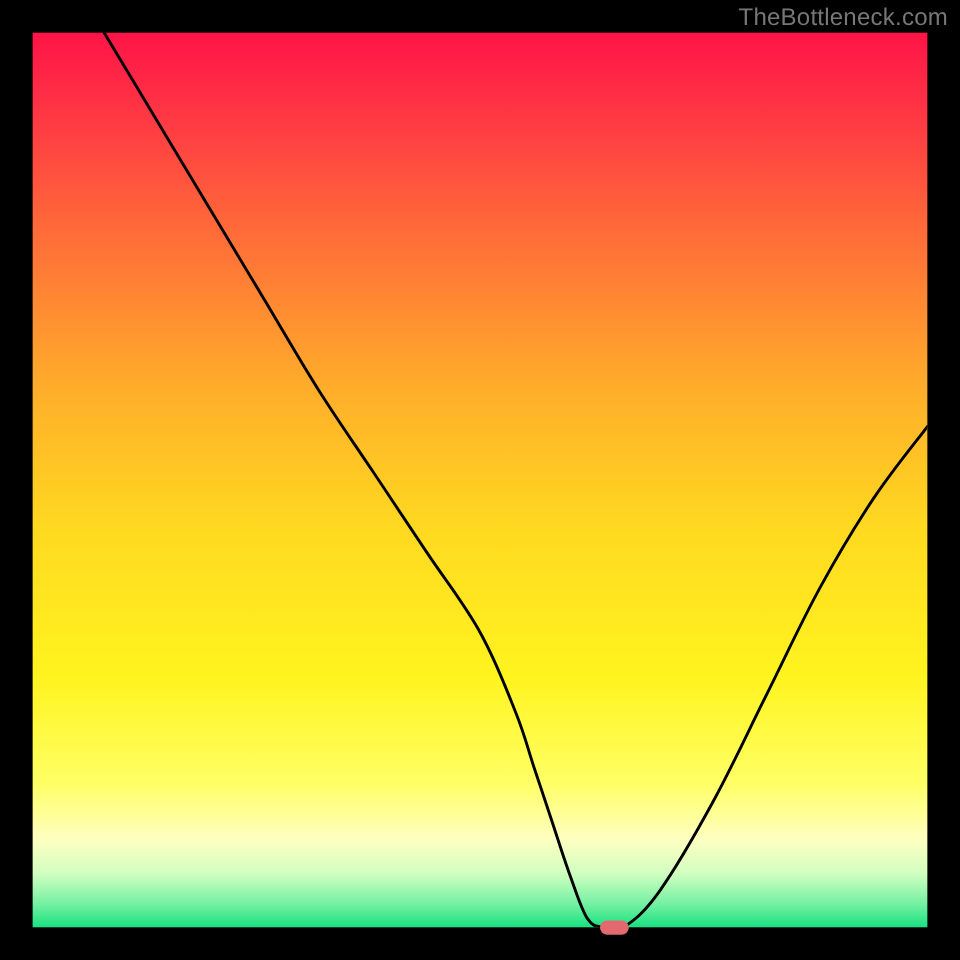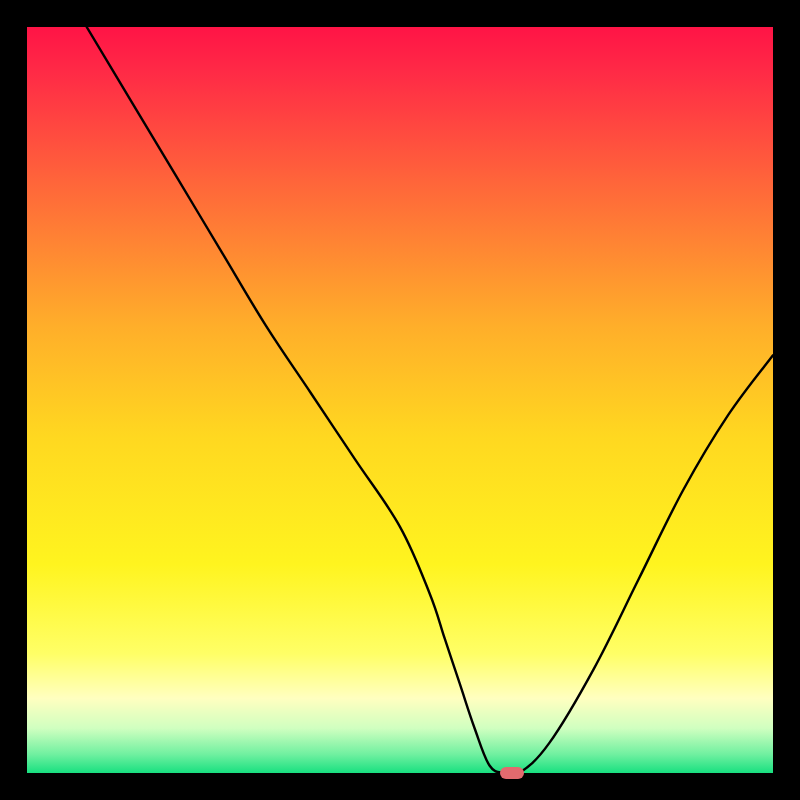--- a/index.html
+++ b/index.html
@@ -47,20 +47,21 @@
     background: #e26a6e;
     transform: translate(-50%, -50%);
     z-index: 5;
   }
 </style>
 </head>
 <body>
 
 <div class="frame">
 
+  <div class="watermark">TheBottleneck.com</div>
 
   <div class="plot-area">
     <svg viewBox="0 0 746 746" preserveAspectRatio="none">
       <defs>
         <linearGradient id="bg-grad" x1="0" y1="0" x2="0" y2="1">
         <stop offset="0%" stop-color="#ff1446"></stop>
             <stop offset="6%" stop-color="#ff2a46"></stop>
             <stop offset="22%" stop-color="#ff6a39"></stop>
             <stop offset="40%" stop-color="#ffae2a"></stop>
             <stop offset="55.00000000000001%" stop-color="#ffd820"></stop>

